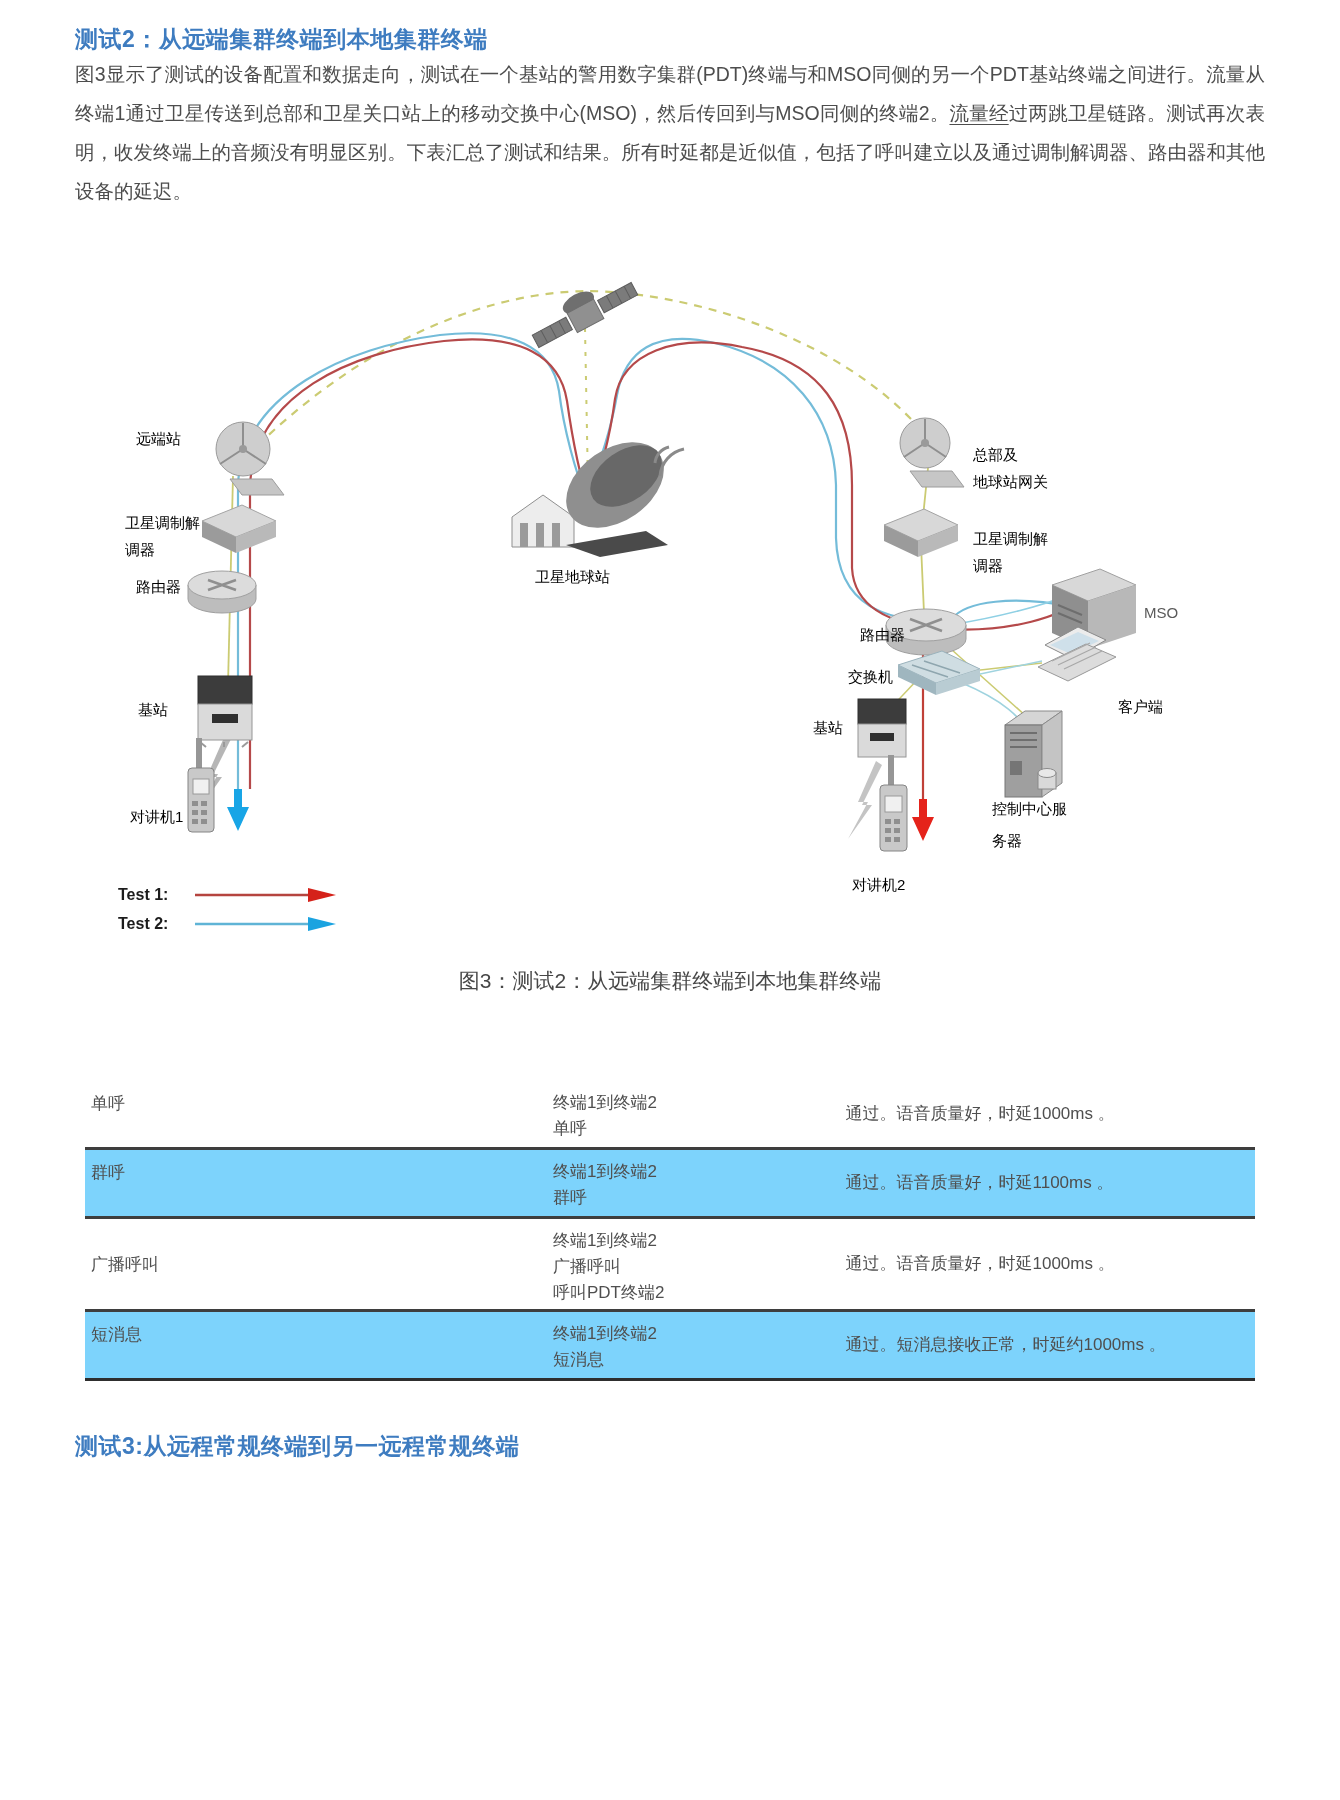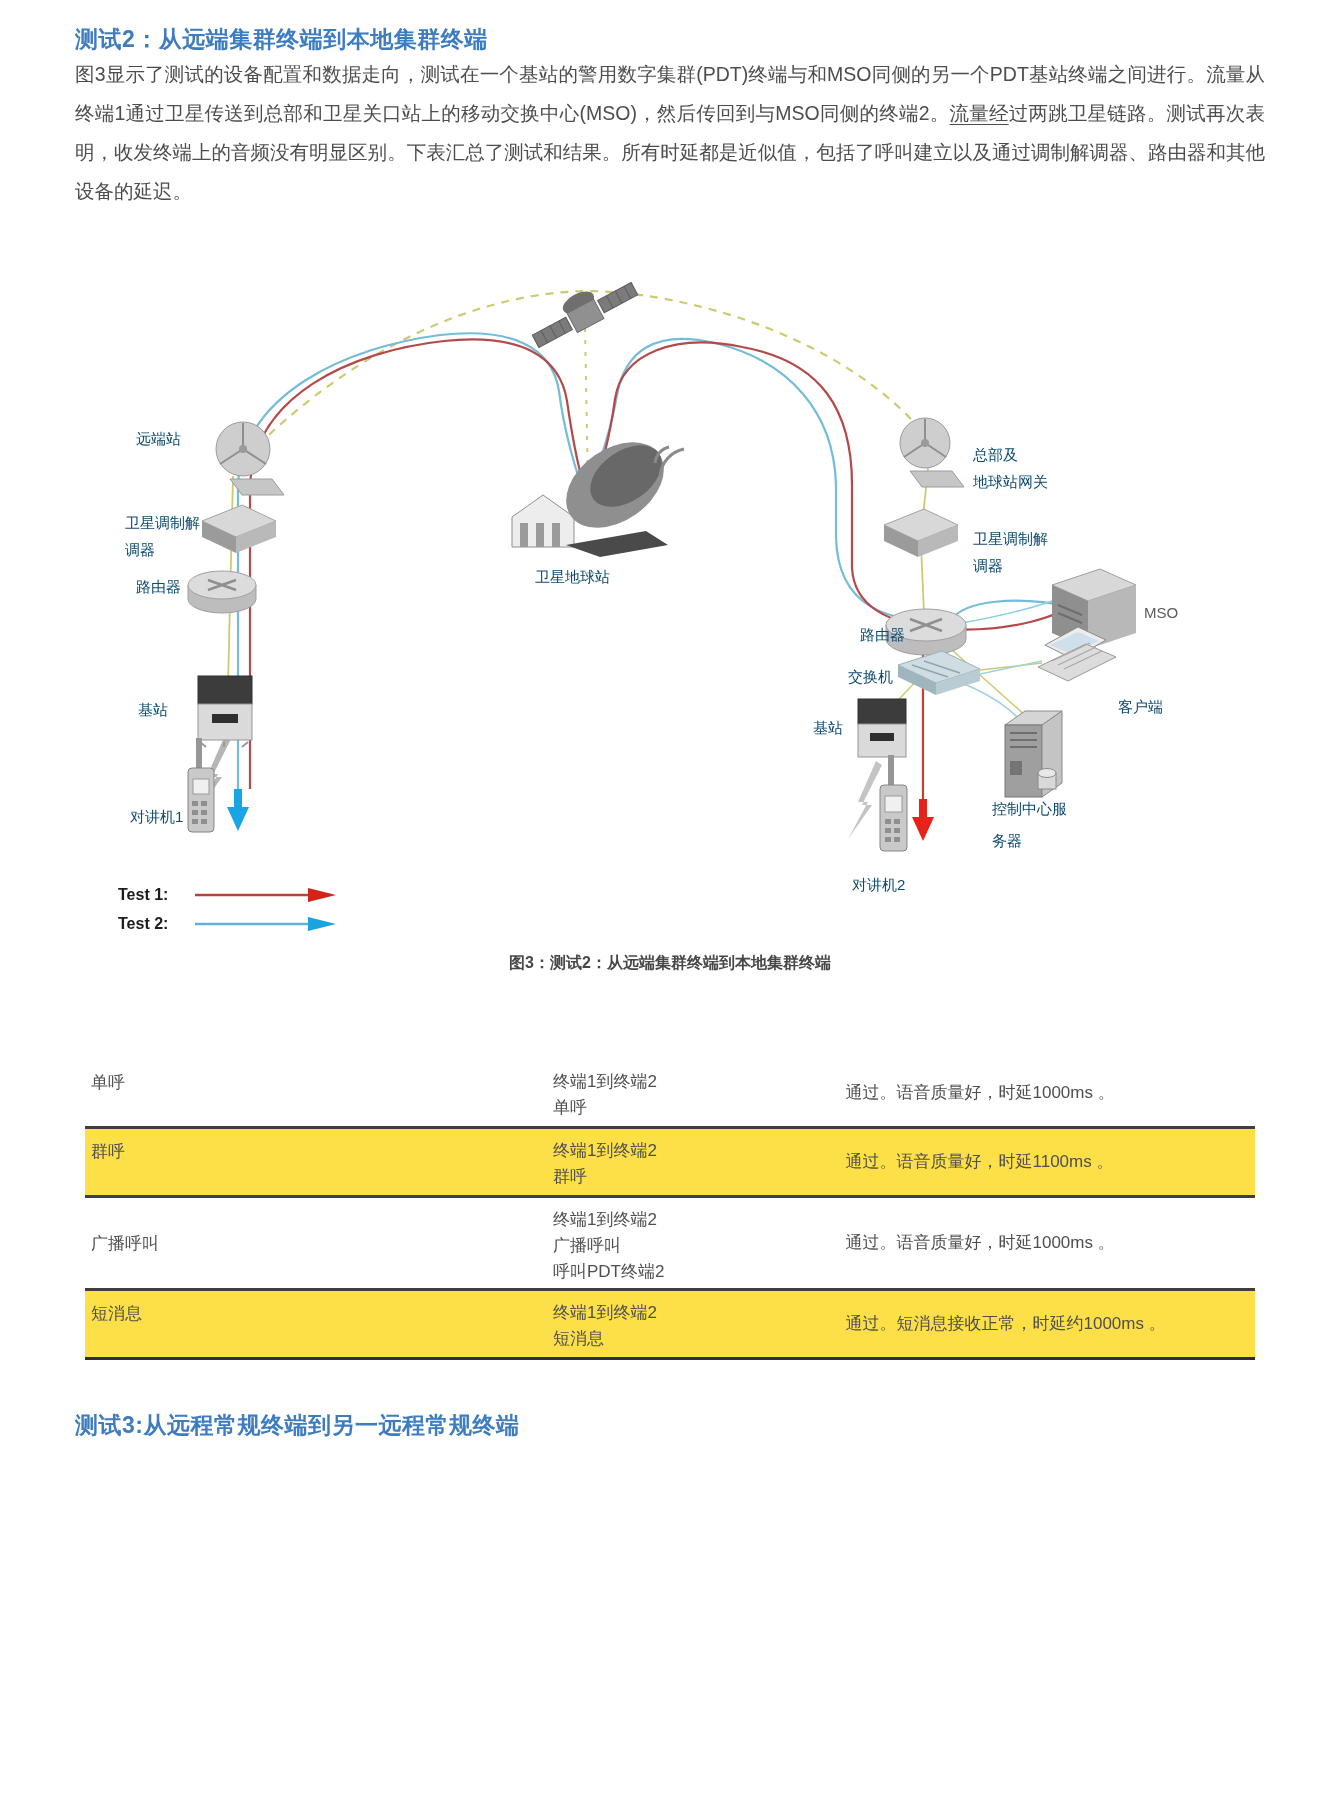--- a/index.html
+++ b/index.html
@@ -20,46 +20,46 @@
   p.body-text {
     font-size:19.5px; line-height:39px; color:#4d4d4d;
     text-align:justify;
   }
   .u-link { text-decoration:underline; text-underline-offset:4px; }
 
   
   .diagram { position:relative; width:1180px; height:712px; margin:22px 0 0 5px; }
   .diagram svg { position:absolute; left:0; top:0; }
   .dlabel {
-    position:absolute; font-size:15px; color:#0c4a6e; line-height:27px;
+    position:absolute; font-size:15px; color:#000000; line-height:27px;
     white-space:nowrap;
   }
   .dlabel.legend { font-weight:bold; color:#1c1c1c; font-size:16px; }
 
   .fig-caption {
-    margin-top:8px; text-align:center; font-size:16px; font-weight:bold; color:#474747;
+    margin-top:22px; text-align:center; font-size:21px; font-weight:normal; color:#474747;
   }
 
   
   .tbl { margin:86px 10px 0 10px; }
   .tbl-header {
     position:relative; height:32px; background:#4d83c0;
     border-top:2px solid #7da7d4; border-bottom:3px solid #2d5a8c;
   }
   .tbl-header .th {
     position:absolute; top:50%; transform:translate(-50%,-50%);
     color:#ffffff; font-size:17px; font-weight:600; white-space:nowrap;
   }
   .th.th1 { left:6.8%; } .th.th2 { left:43.6%; } .th.th3 { left:77.4%; }
 
   .tbl-row {
     display:grid; grid-template-columns:40% 25% 35%;
     font-size:17px; color:#4f4f4f;
   }
-  .tbl-row.alt { background:#fde047; }
+  .tbl-row.alt { background:#7dd3fc; }
   .tbl-row .c1 { padding:11px 0 0 6px; }
   .tbl-row .c2 { padding:9px 0 1px 0; line-height:26px; }
   .tbl-row .c3 { display:flex; align-items:center; line-height:24px; }
   .r2line { min-height:66px; }
   .r3line { min-height:90px; }
   .tbl-sep {
     height:2px; background:#fafafa;
     border-top:2px solid #3e3e3e; border-bottom:1px solid #3e3e3e;
   }
   .tbl-bottom { border-top:3px solid #2e2e2e; }

